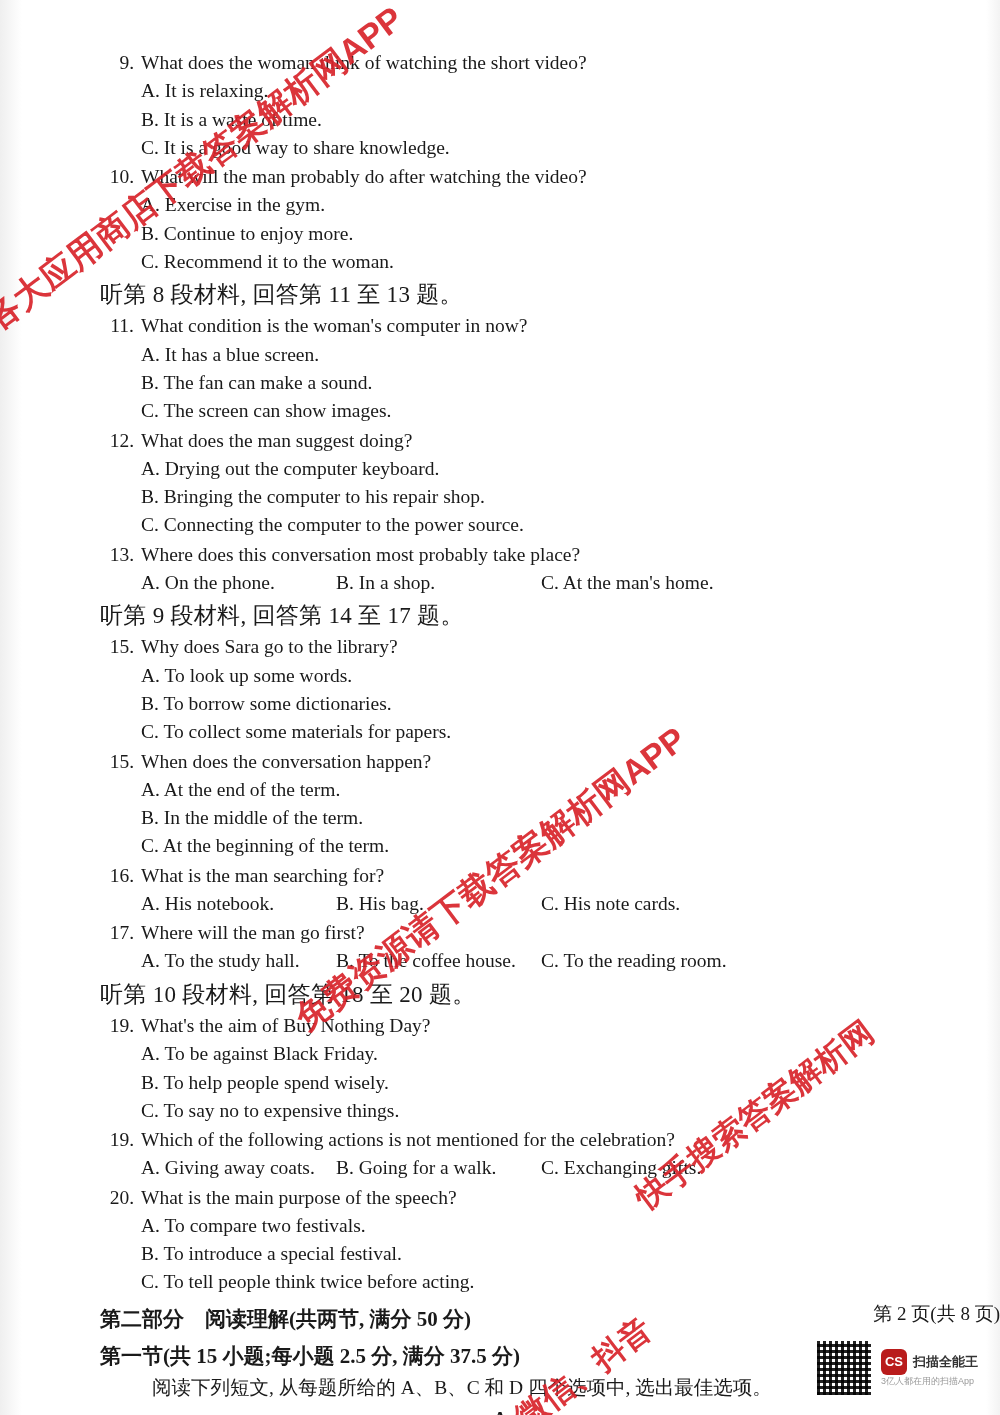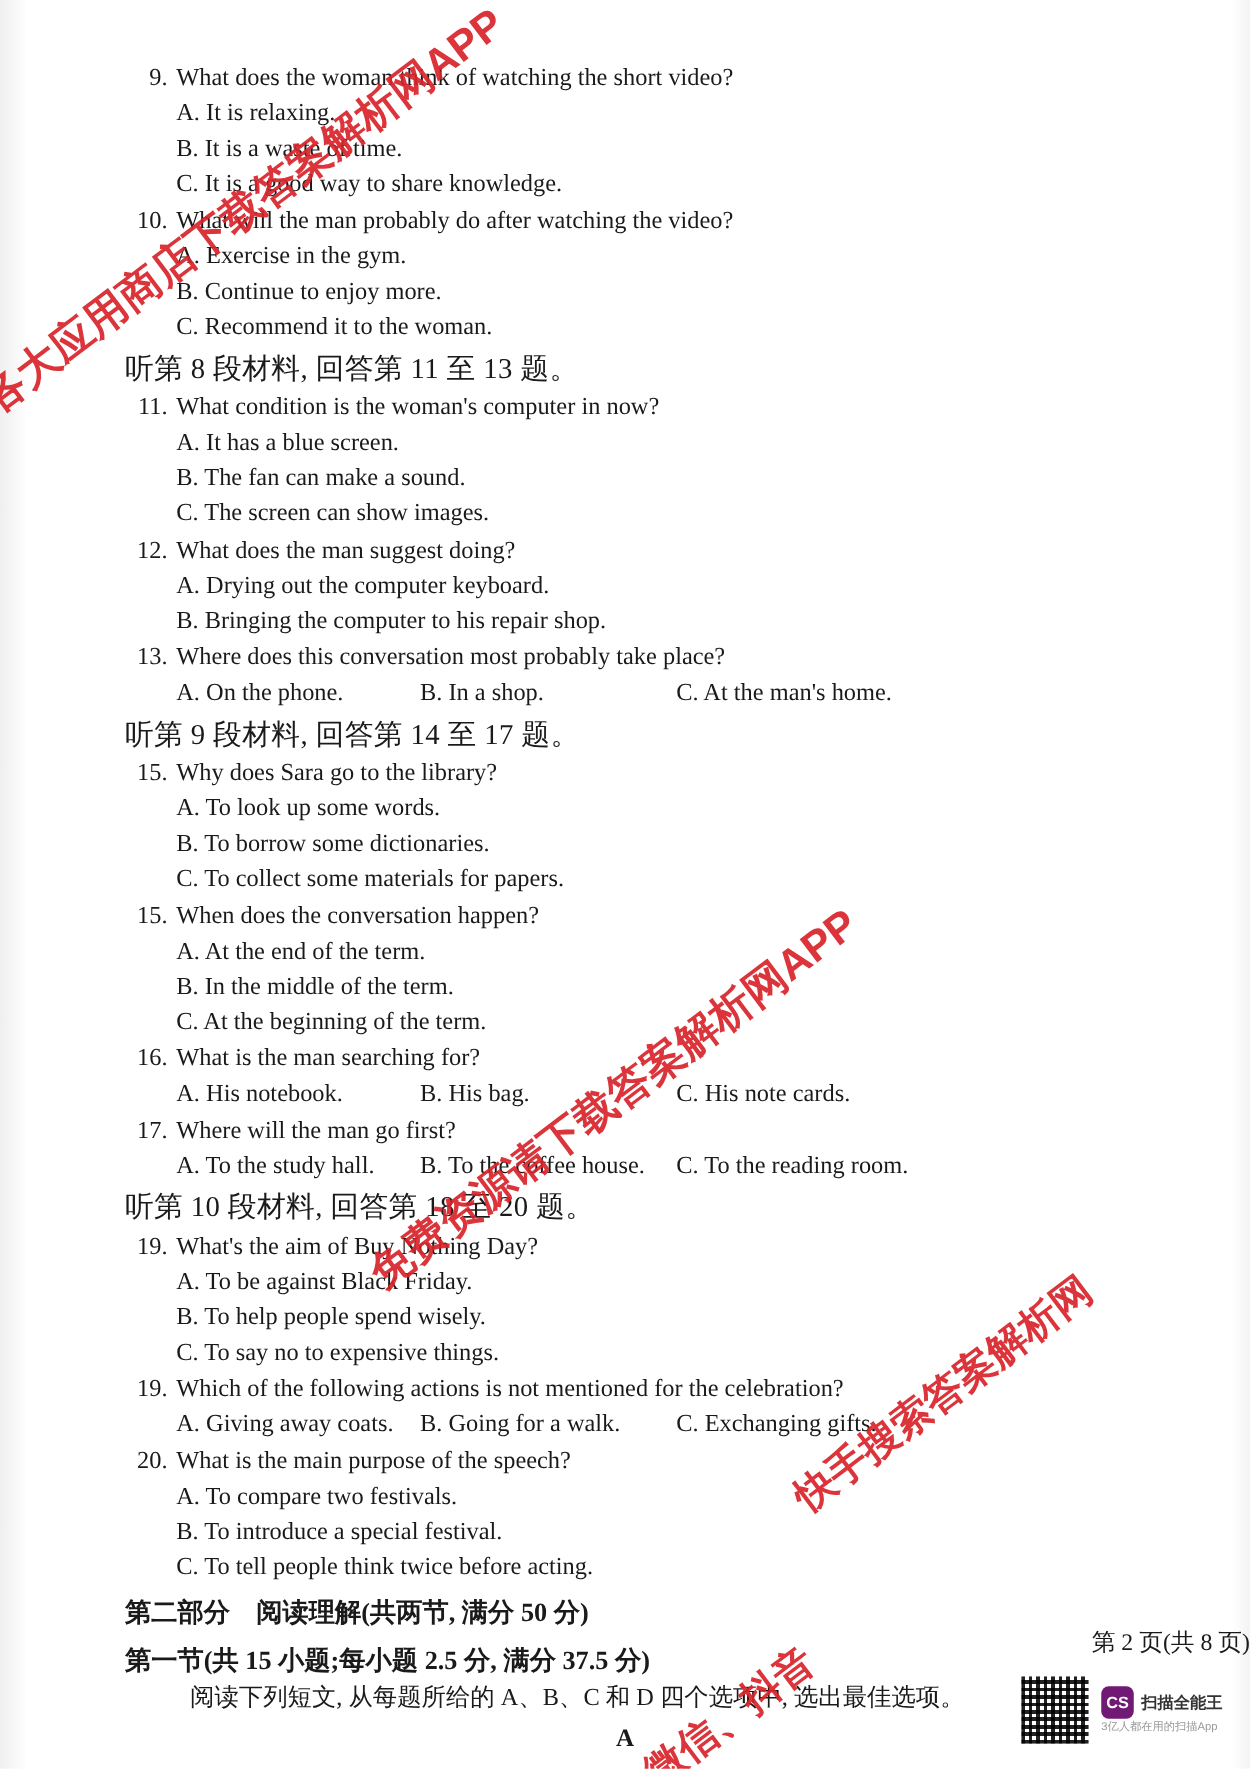--- a/index.html
+++ b/index.html
@@ -121,21 +121,21 @@
     width:54px;height:54px;
     background:
       repeating-linear-gradient(90deg,#222 0 3px,#fff 3px 6px),
       repeating-linear-gradient(0deg,#222 0 3px,#fff 3px 6px);
     background-blend-mode:multiply;
     border:2px solid #fff;
   }
   .cs-logo{
     width:26px;height:26px;
     border-radius:6px;
-    background:#701a75;
+    background:#b91c1c;
     color:#fff;
     font-size:13px;
     font-weight:bold;
     font-family:"Liberation Sans", sans-serif;
     display:flex;align-items:center;justify-content:center;
   }
   .cs-text{
     font-family:"Liberation Sans", sans-serif;
     font-size:13px;
     color:#333;
@@ -191,20 +191,21 @@
     <div class="opt">A. It has a blue screen.</div>
     <div class="opt">B. The fan can make a sound.</div>
     <div class="opt">C. The screen can show images.</div>
 
     <div class="q">
       <span class="q-num">12.</span>
       <span class="q-text">What does the man suggest doing?</span>
     </div>
     <div class="opt">A. Drying out the computer keyboard.</div>
     <div class="opt">B. Bringing the computer to his repair shop.</div>
+    <div class="opt">C. Connecting the computer to the power source.</div>
 
     <div class="q">
       <span class="q-num">13.</span>
       <span class="q-text">Where does this conversation most probably take place?</span>
     </div>
     <div class="opt-row">
       <span class="c1">A. On the phone.</span>
       <span class="c2">B. In a shop.</span>
       <span class="c3">C. At the man's home.</span>
     </div>

